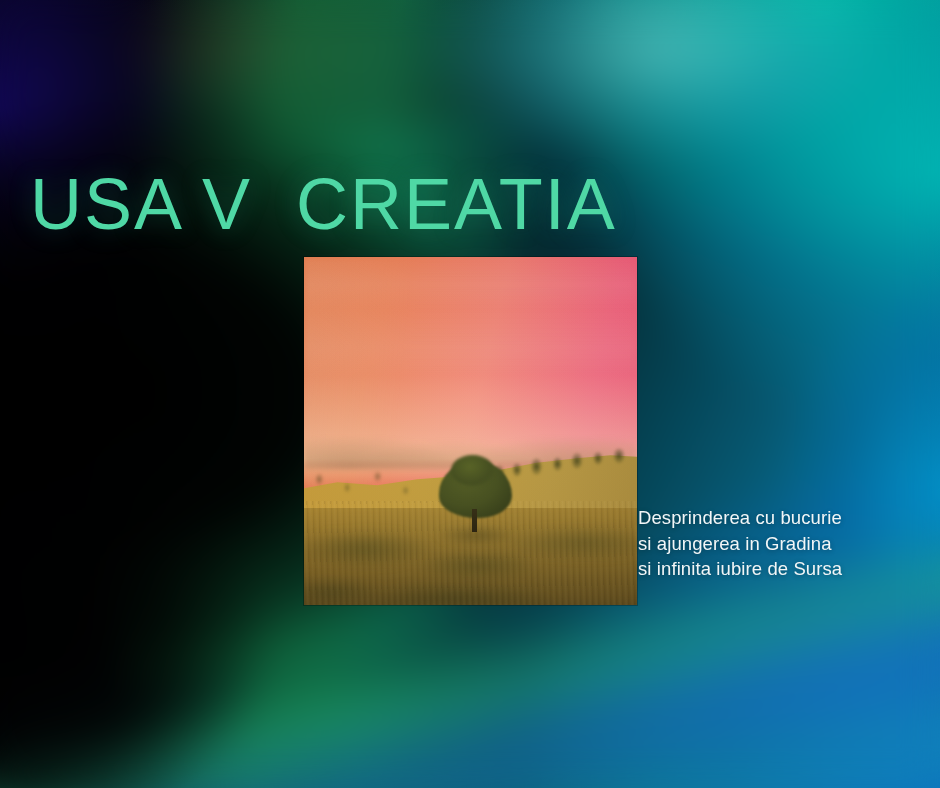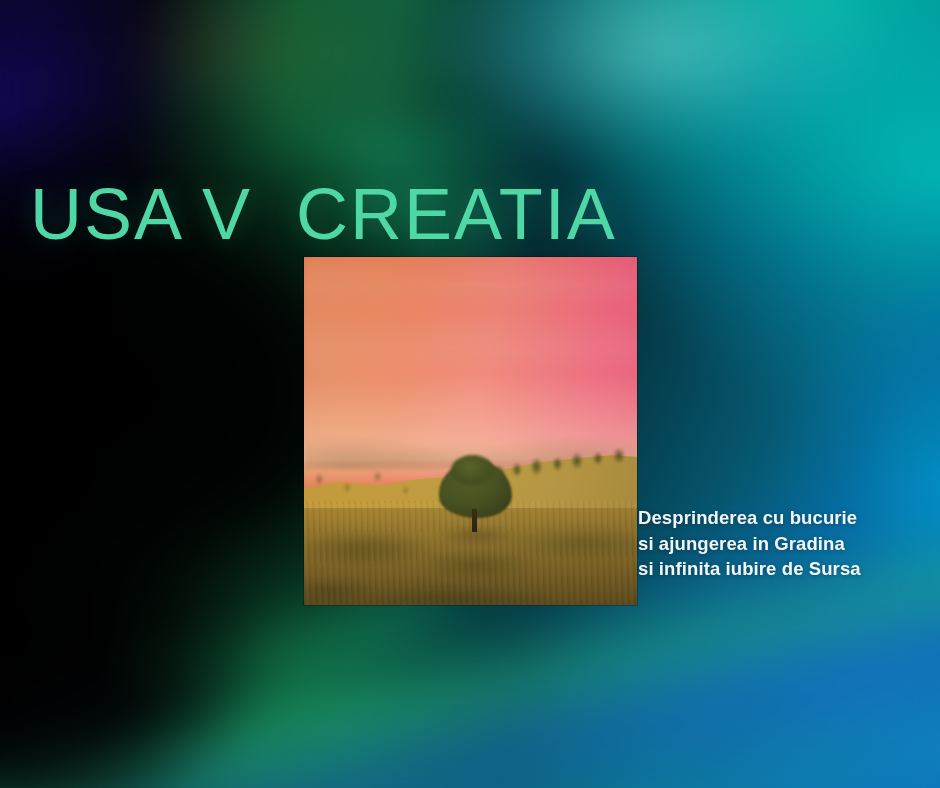--- a/index.html
+++ b/index.html
@@ -209,21 +209,21 @@
 
   
   #bg-soften {
     backdrop-filter: blur(18px);
   }
 
   
   #title {
     position: absolute;
     left: 30px;
-    top: 178px;
+    top: 168px;
     font-size: 72px;
     line-height: 1;
     letter-spacing: 2px;
     font-weight: 400;
     white-space: pre;
     color: #4fd8a5;
     text-shadow: 0 0 26px rgba(40,200,150,0.30);
   }
 
   
@@ -417,21 +417,21 @@
   }
 
   
   #body-copy {
     position: absolute;
     left: 638px;
     top: 505px;
     width: 262px;
     font-size: 18.5px;
     line-height: 25.5px;
-    font-weight: 700;
+    font-weight: 400;
     color: #f2f6f7;
     letter-spacing: 0.1px;
     text-shadow: 0 1px 5px rgba(0,0,0,0.30);
   }
 </style>
 </head>
 <body>
 
 <div id="poster">
 

